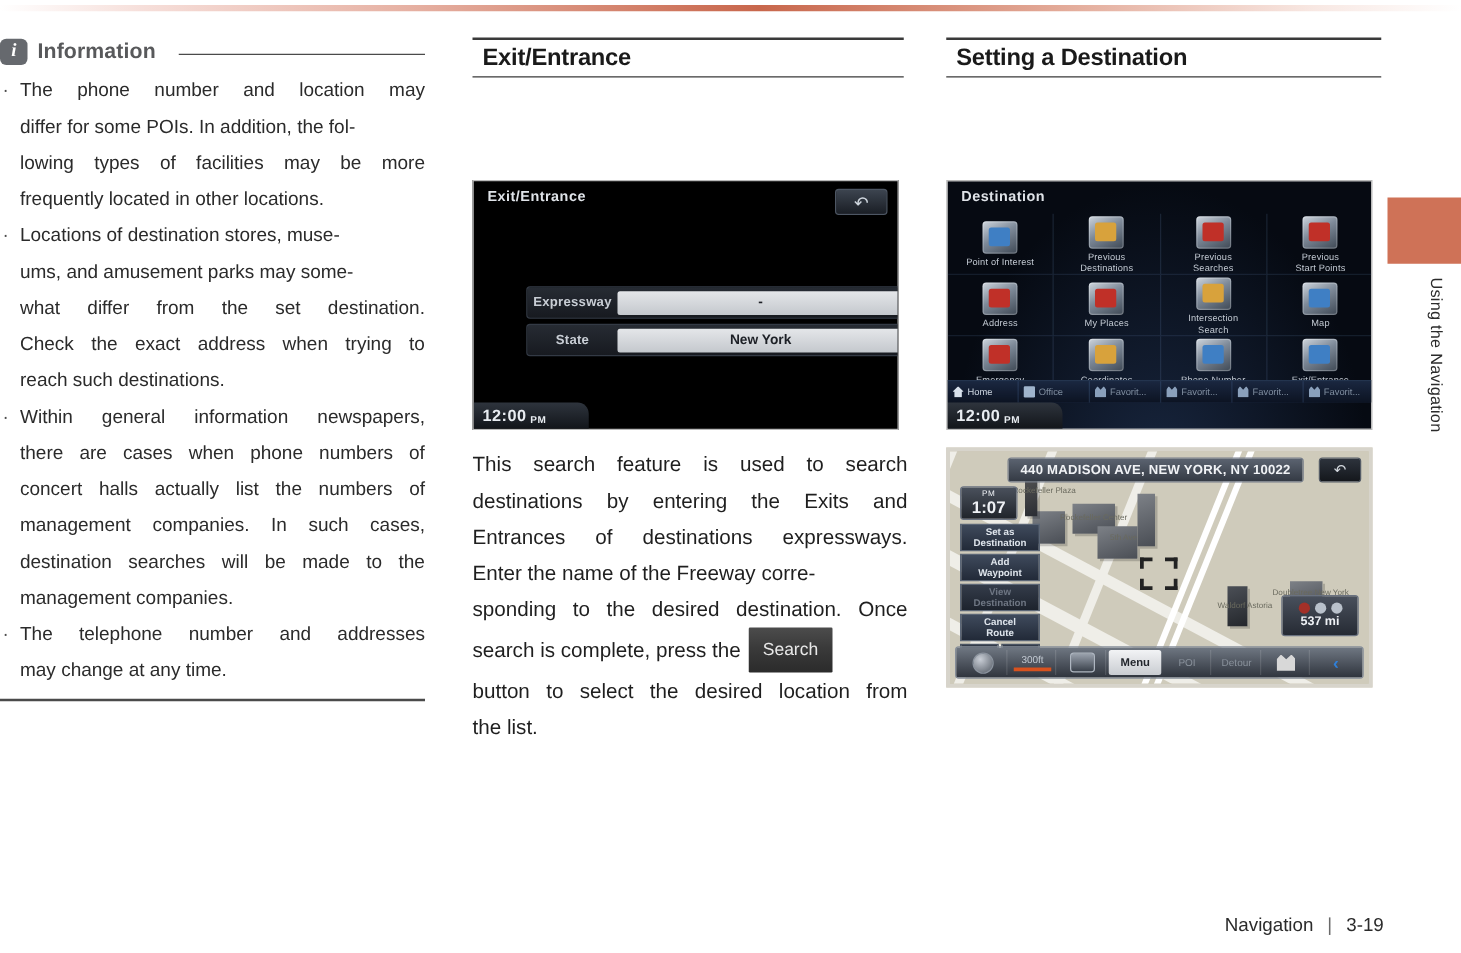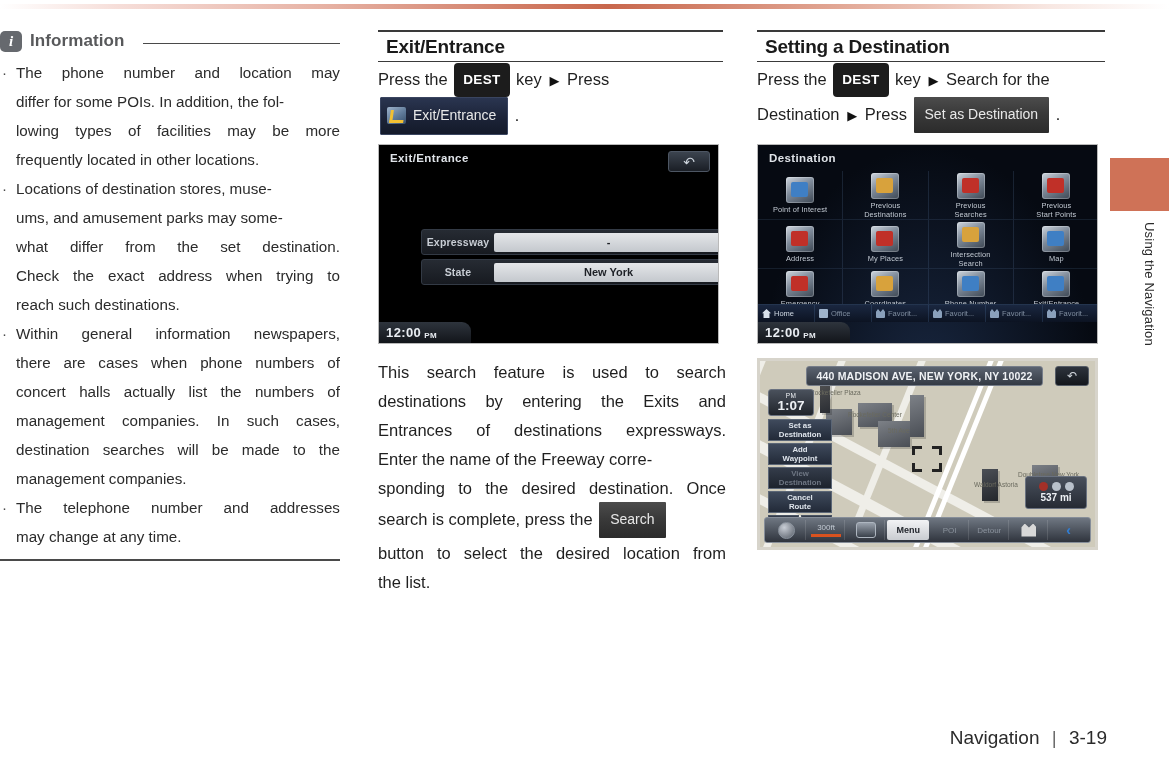--- a/index.html
+++ b/index.html
@@ -350,21 +350,21 @@
   }
   .side-label {
     position: absolute; right: 12px; top: 222px;
     font-size: 13px; color: #2b2b2b; letter-spacing: .2px;
     writing-mode: vertical-rl; white-space: nowrap;
   }
 
   
   .footer {
     position: absolute; right: 62px; bottom: 13px;
-    font-size: 19px; color: #2b2b2b; white-space: nowrap;
+    font-size: 15px; color: #2b2b2b; white-space: nowrap;
   }
   .footer .sep { margin: 0 7px; color: #6a6a6a; }
   .footer .pg { font-weight: normal; }
 </style>
 </head>
 <body>
 
 <div id="page">
 
   <div class="top-rule"></div>
@@ -487,33 +487,20 @@
       </div>
     <div class="info-foot-rule"></div>
   </div>
 
   <div class="sec-head" style="left:378px; top:30px;">
     <div class="sec-rule-top"></div>
     <div class="sec-title">Exit/Entrance</div>
     <div class="sec-rule-bot"></div>
   </div>
 
-  <div class="instr" style="left:378px; top:64px;">
-    <span class="line">
-      <span>Press the</span>
-      <span class="key-chip">DEST</span>
-      <span>key</span>
-      <span class="arrow-glyph">▶</span>
-      <span>Press</span>
-    </span>
-    <span class="line">
-      <span class="ui-chip dark-blue"><span class="chip-ico"></span><span>Exit/Entrance</span></span>
-      <span class="period">.</span>
-    </span>
-  </div>
 
   <div class="shot" id="shot-exit">
     <div class="shot-title">Exit/Entrance</div>
     <div class="back-btn">↶</div>
     <div class="field-row" style="top:84px;">
       <div class="field-label">Expressway</div>
       <div class="field-val">-</div>
     </div>
     <div class="field-row" style="top:114px;">
       <div class="field-label">State</div>
@@ -570,36 +557,20 @@
       </span>
       <span class="line">the list.</span>
     </div>
 
   <div class="sec-head" style="left:757px; top:30px; width:348px;">
     <div class="sec-rule-top"></div>
     <div class="sec-title">Setting a Destination</div>
     <div class="sec-rule-bot"></div>
   </div>
 
-  <div class="instr" style="left:757px; top:64px;">
-    <span class="line">
-      <span>Press the</span>
-      <span class="key-chip">DEST</span>
-      <span>key</span>
-      <span class="arrow-glyph">▶</span>
-      <span>Search for the</span>
-    </span>
-    <span class="line">
-      <span>Destination</span>
-      <span class="arrow-glyph">▶</span>
-      <span>Press</span>
-      <span class="ui-chip">Set as Destination</span>
-      <span class="period">.</span>
-    </span>
-  </div>
 
   <div class="shot" id="shot-dest">
     <div class="shot-title">Destination</div>
     <div class="dest-grid" id="dest-grid">
         <div class="dest-cell">
           <div class="dest-ico blue"></div>
           <div class="dest-label">Point of Interest</div>
         </div>
         <div class="dest-cell">
           <div class="dest-ico gold"></div>

